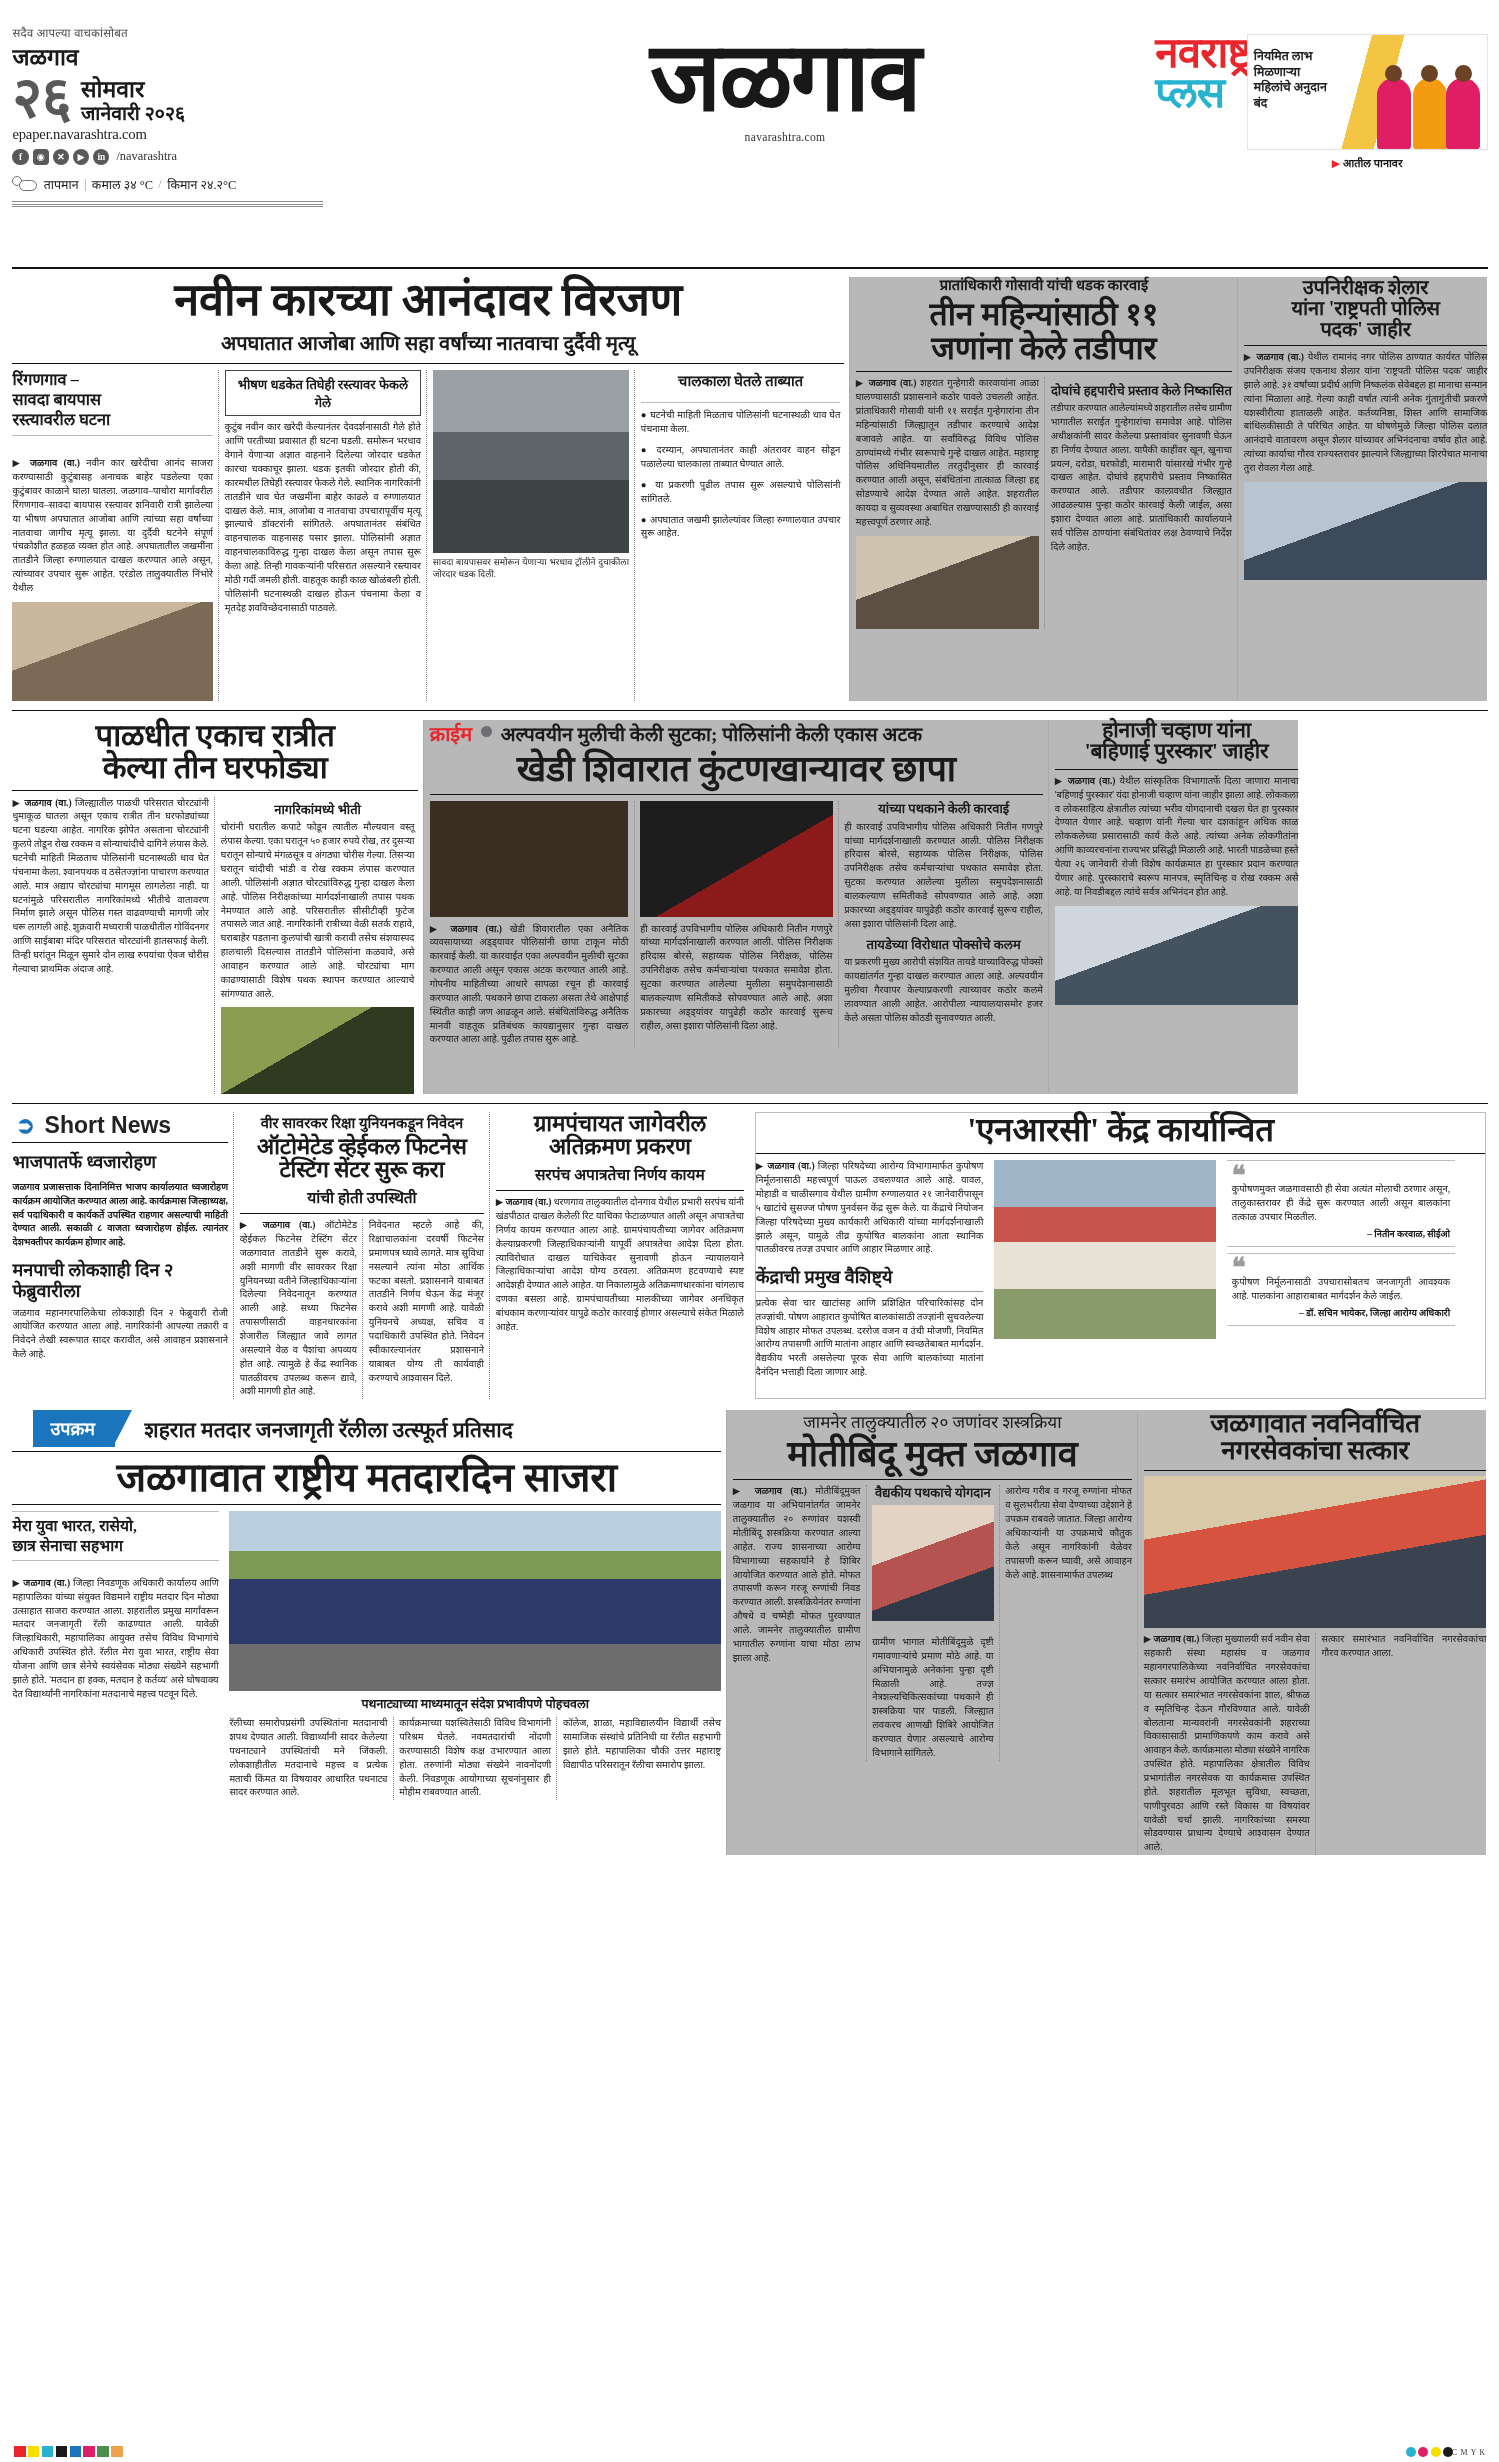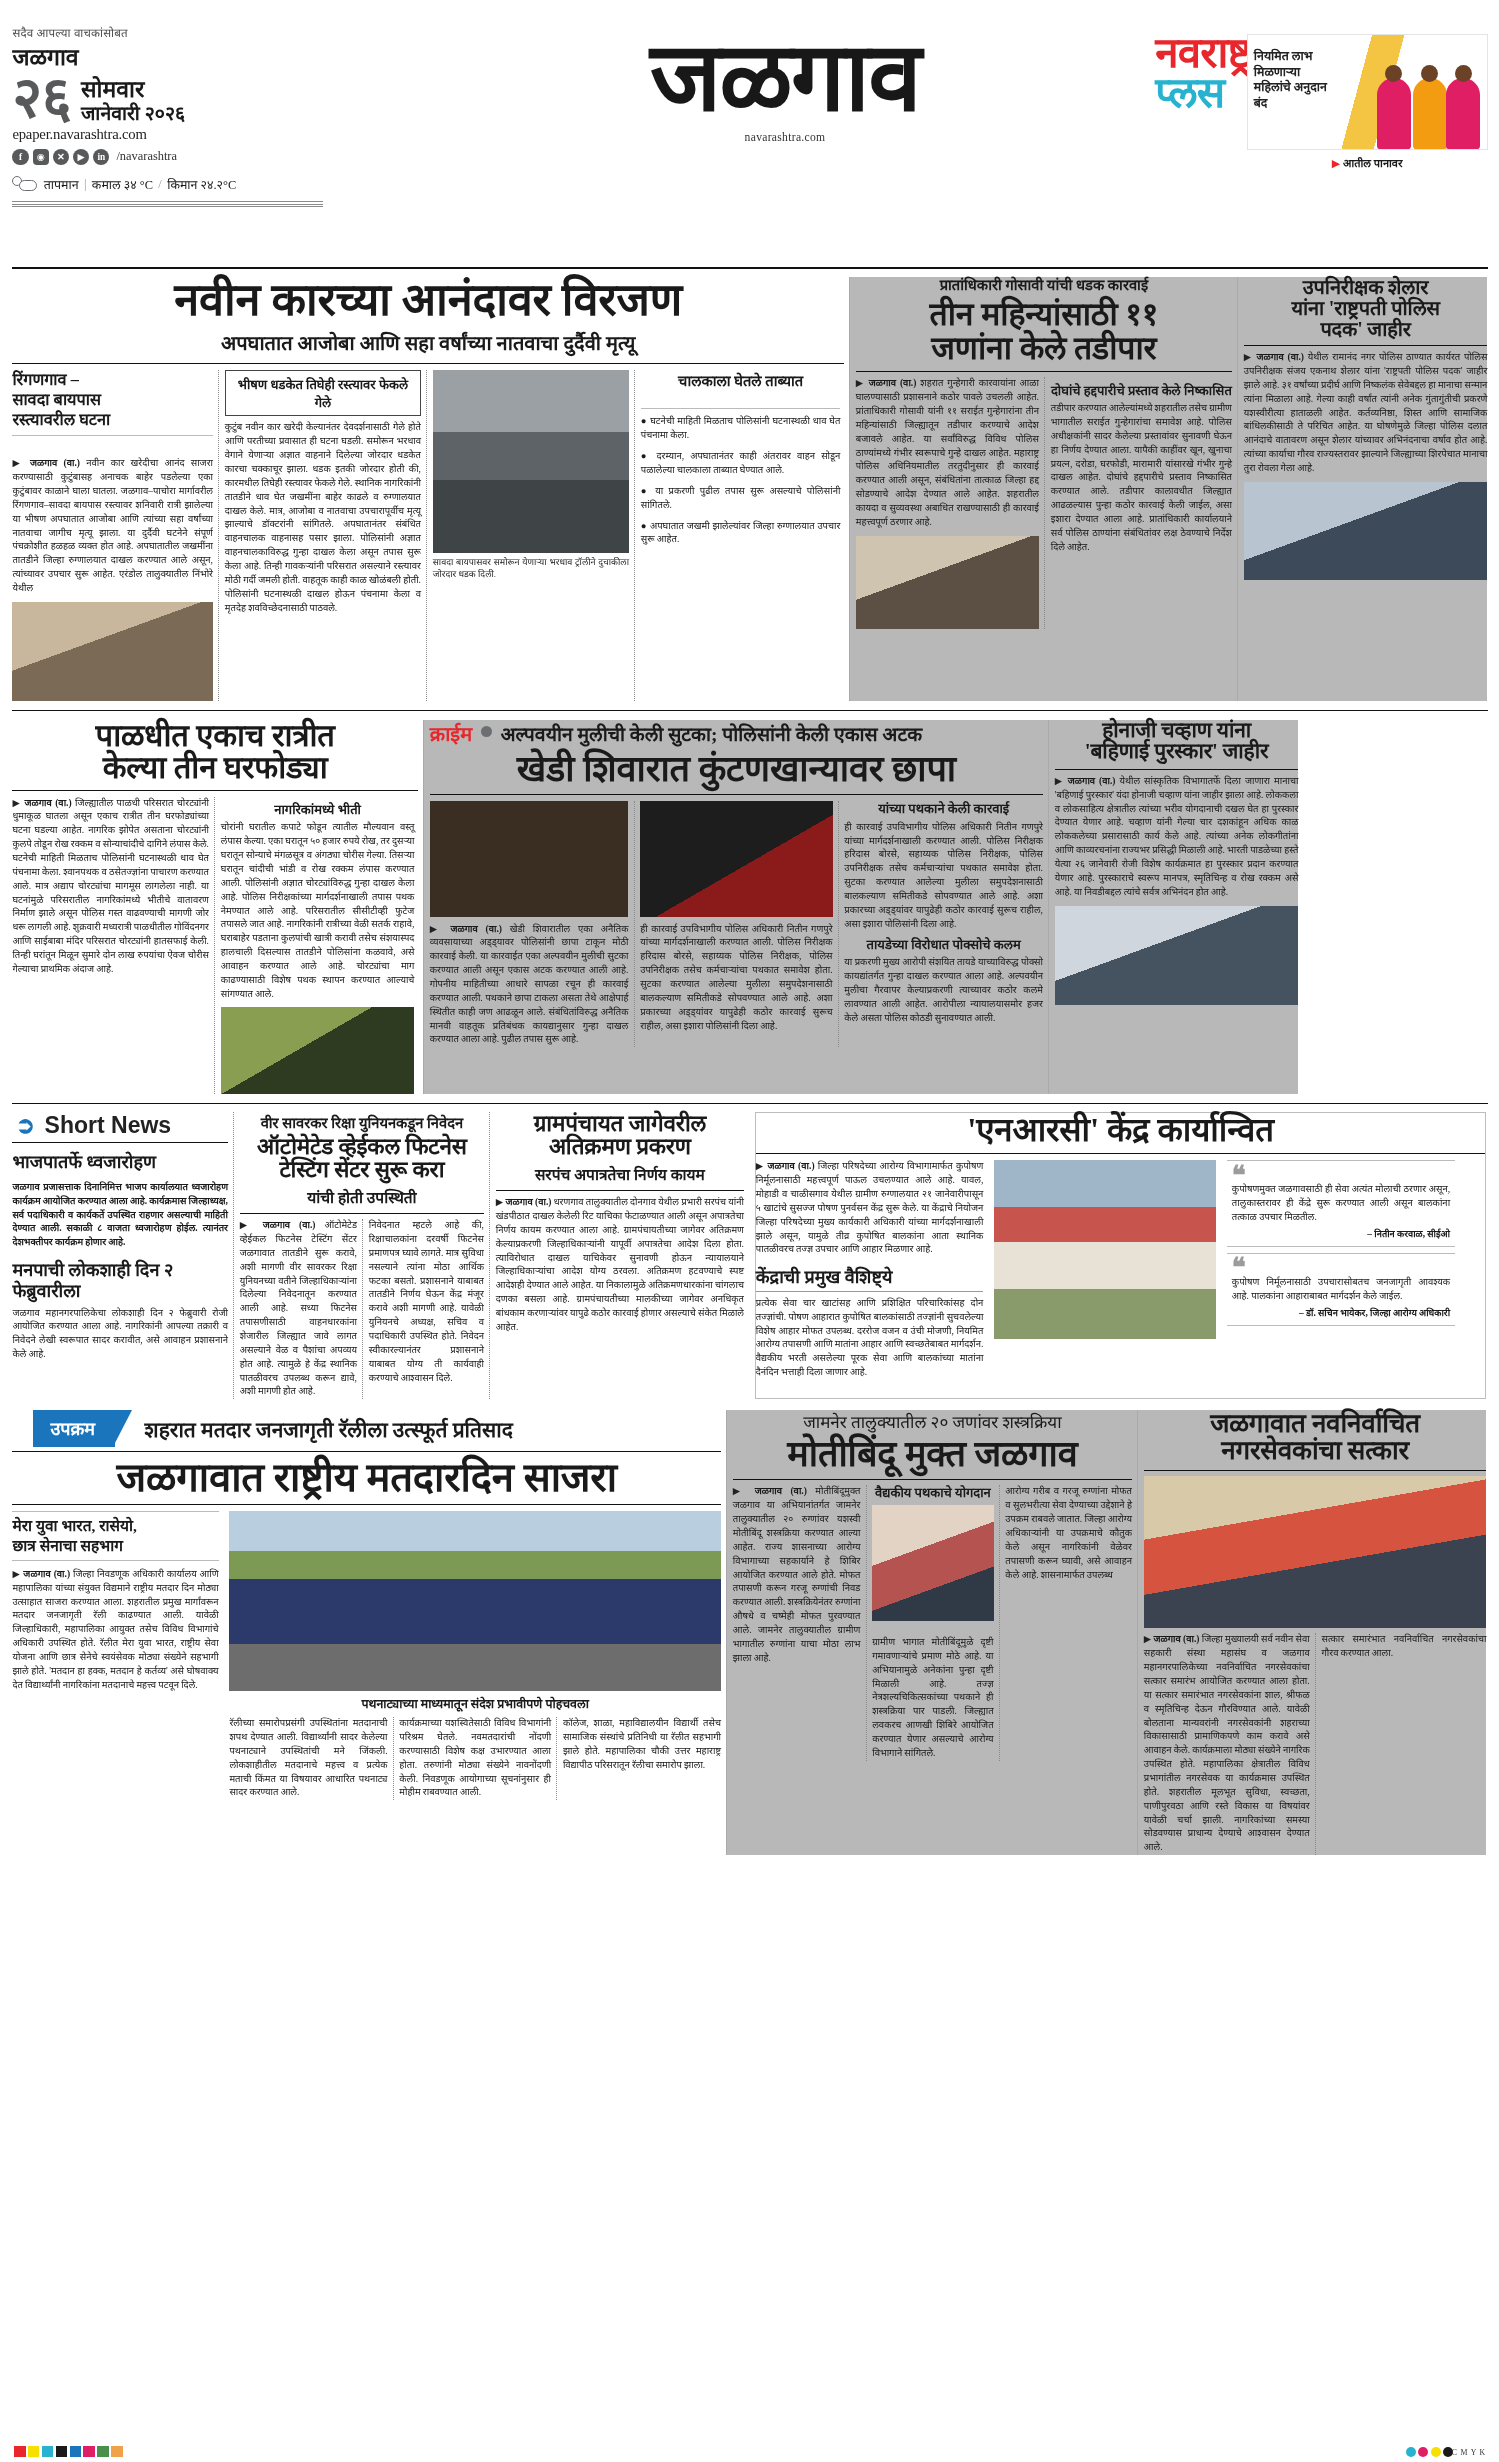--- a/index.html
+++ b/index.html
@@ -220,21 +220,21 @@
           <div class="box" style="border:0.8px solid #444;padding:3.9px 6.2px;font-size:13px;font-weight:bold;text-align:center;">भीषण धडकेत तिघेही रस्त्यावर फेकले गेले</div>
           <div class="body-txt" style="margin-top:5.4px;">कुटुंब नवीन कार खरेदी केल्यानंतर देवदर्शनासाठी गेले होते आणि परतीच्या प्रवासात ही घटना घडली. समोरून भरधाव वेगाने येणाऱ्या अज्ञात वाहनाने दिलेल्या जोरदार धडकेत कारचा चक्काचूर झाला. धडक इतकी जोरदार होती की, कारमधील तिघेही रस्त्यावर फेकले गेले. स्थानिक नागरिकांनी तातडीने धाव घेत जखमींना बाहेर काढले व रुग्णालयात दाखल केले. मात्र, आजोबा व नातवाचा उपचारापूर्वीच मृत्यू झाल्याचे डॉक्टरांनी सांगितले. अपघातानंतर संबंधित वाहनचालक वाहनासह पसार झाला. पोलिसांनी अज्ञात वाहनचालकाविरुद्ध गुन्हा दाखल केला असून तपास सुरू केला आहे. तिन्ही गावकऱ्यांनी परिसरात असल्याने रस्त्यावर मोठी गर्दी जमली होती. वाहतूक काही काळ खोळंबली होती. पोलिसांनी घटनास्थळी दाखल होऊन पंचनामा केला व मृतदेह शवविच्छेदनासाठी पाठवले.</div>
         </div>
 
         <div class="col dotline" style="width:208px;">
           <div class="ph ph-bike" style="height:183px;"></div>
           <div class="photo-cap">सावदा बायपासवर समोरून येणाऱ्या भरधाव ट्रॉलीने दुचाकीला जोरदार धडक दिली.</div>
         </div>
 
         <div class="col dotline" style="width:206px;">
-          <div style="font-size:14.7px;font-weight:bold;text-align:center;border-bottom:0.8px solid #bbb;padding-bottom:18px;">चालकाला घेतले ताब्यात</div>
+          <div style="font-size:14.7px;font-weight:bold;text-align:center;border-bottom:0.8px solid #bbb;padding-bottom:12px;">चालकाला घेतले ताब्यात</div>
           <div class="body-txt" style="margin-top:6.2px;">
             <span>● </span><span>घटनेची माहिती मिळताच पोलिसांनी घटनास्थळी धाव घेत पंचनामा केला.</span>
           </div>
           <div class="body-txt" style="margin-top:7px;">
             <span>● </span><span>दरम्यान, अपघातानंतर काही अंतरावर वाहन सोडून पळालेल्या चालकाला ताब्यात घेण्यात आले.</span>
           </div>
           <div class="body-txt" style="margin-top:7px;">
             <span>● </span><span>या प्रकरणी पुढील तपास सुरू असल्याचे पोलिसांनी सांगितले.</span>
           </div>
           <div class="body-txt" style="margin-top:7px;">
@@ -446,21 +446,21 @@
       <div class="rule" style="margin-top:3.9px;"></div>
       <div class="hd" style="font-size:40px;text-align:center;margin-top:5.4px;">जळगावात राष्ट्रीय मतदारदिन साजरा</div>
       <div class="rule" style="margin-top:5.4px;"></div>
 
       <div class="cols" style="margin-top:6.2px;">
         <div class="col" style="width:217px;padding-left:0;">
           <div style="border-top:0.8px solid #bbb;border-bottom:0.8px solid #bbb;padding:4.7px 0;font-size:15.5px;font-weight:bold;line-height:1.25;">
             <div>मेरा युवा भारत, रासेयो,</div>
             <div>छात्र सेनाचा सहभाग</div>
           </div>
-          <div class="body-txt" style="margin-top:7px;">
+          <div class="body-txt" style="margin-top:16px;">
             <span class="bullet-arrow">▶ </span>
             <span class="byline">जळगाव (वा.)</span>
             <span>जिल्हा निवडणूक अधिकारी कार्यालय आणि महापालिका यांच्या संयुक्त विद्यमाने राष्ट्रीय मतदार दिन मोठ्या उत्साहात साजरा करण्यात आला. शहरातील प्रमुख मार्गांवरून मतदार जनजागृती रॅली काढण्यात आली. यावेळी जिल्हाधिकारी, महापालिका आयुक्त तसेच विविध विभागांचे अधिकारी उपस्थित होते. रॅलीत मेरा युवा भारत, राष्ट्रीय सेवा योजना आणि छात्र सेनेचे स्वयंसेवक मोठ्या संख्येने सहभागी झाले होते. 'मतदान हा हक्क, मतदान हे कर्तव्य' असे घोषवाक्य देत विद्यार्थ्यांनी नागरिकांना मतदानाचे महत्त्व पटवून दिले.</span>
           </div>
         </div>
 
         <div class="col" style="width:497px;padding-right:0;">
           <div class="ph ph-rally" style="height:180px;"></div>
           <div class="cen-cap">पथनाट्याच्या माध्यमातून संदेश प्रभावीपणे पोहचवला</div>
           <div class="cols">

